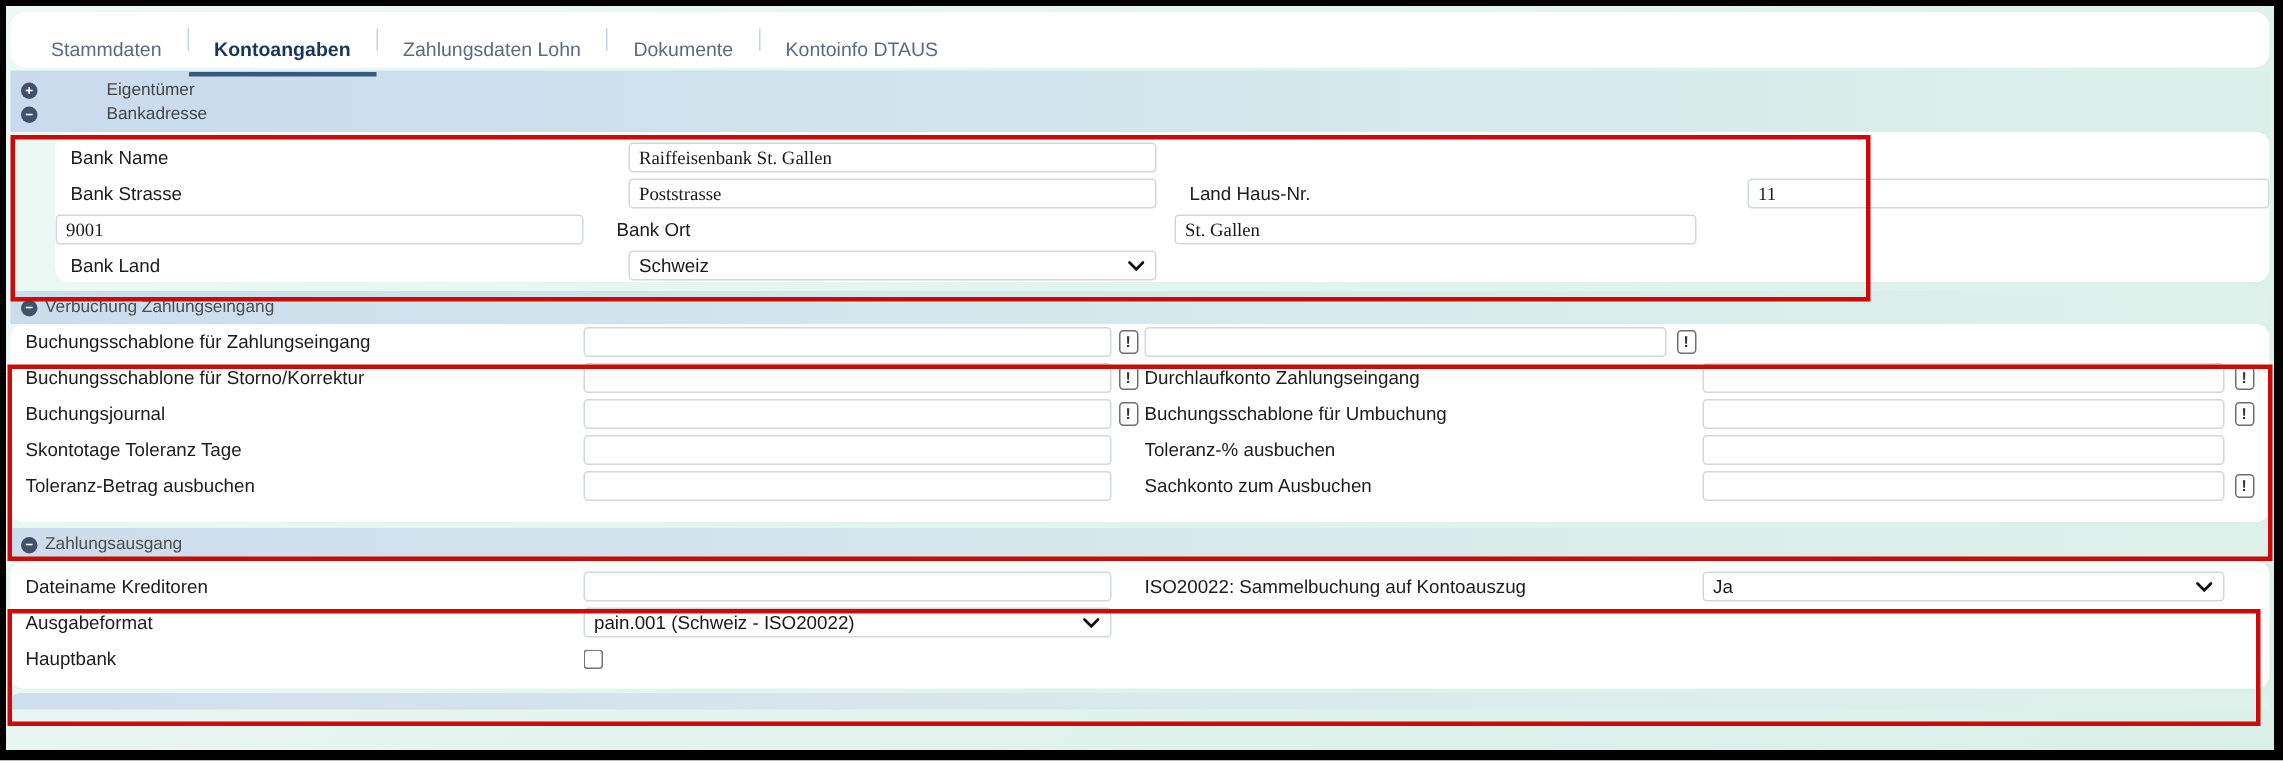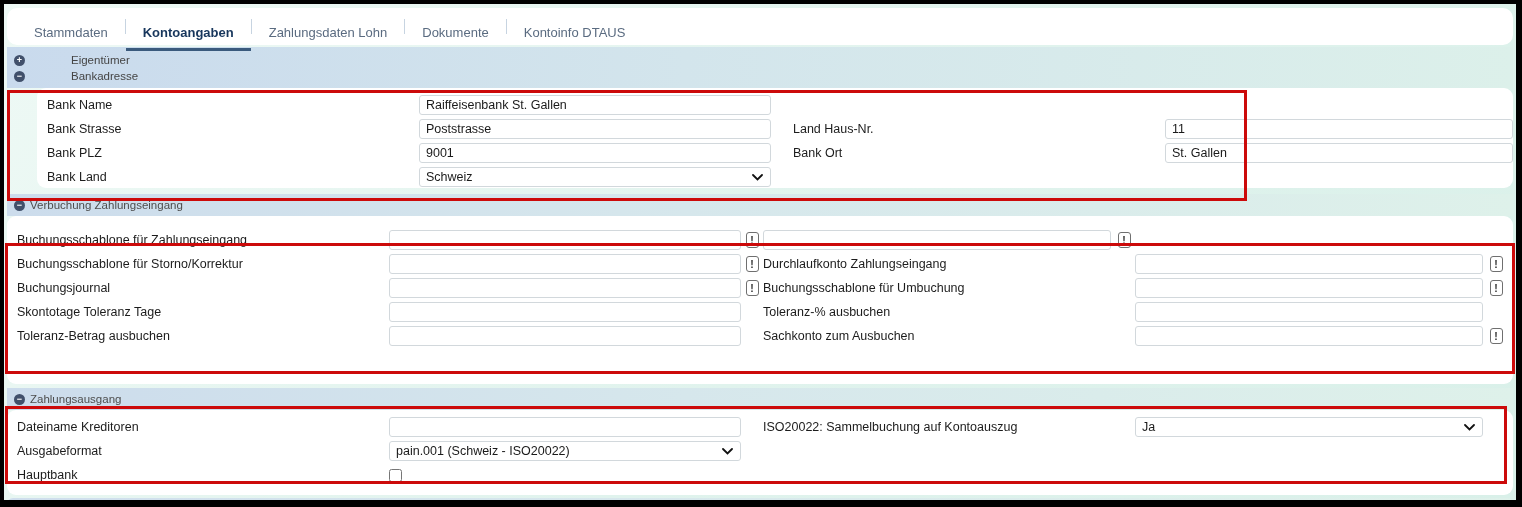--- a/index.html
+++ b/index.html
@@ -20,21 +20,21 @@
   .toggleband { margin:2px 3px 0 3px; height:41px; padding:5px 0 0 7px;
                 background:linear-gradient(to right,#c9daed 0%,#d3e5ec 45%,#dcf0ea 100%); }
   .togglerow { display:flex; align-items:center; gap:5px; height:16px; cursor:pointer; }
   .circ { width:11px; height:11px; border-radius:50%; background:#41506b; color:#fff; font-size:9px; font-weight:bold;
           display:flex; align-items:center; justify-content:center; line-height:1; flex:0 0 auto; }
   .togglelbl { font-size:11.5px; color:#454545;margin-left:41px; }
 
   
   .panel { margin:0 3px; background:#fff; border-radius:9px; overflow:hidden; }
   .panel1 { height:100px; padding-top:5px;margin-left:33px; }
-  .panel2 { height:168px; padding-top:12px; }
+  .panel2 { height:132px; padding-top:0; }
   .panel3 { height:85px; padding-top:5px; }
 
   
   .secband { margin:0 3px; height:22px; display:flex; align-items:center; gap:5px; padding-left:7px;
              background:linear-gradient(to right,#ccdcec 0%,#d6e7ec 45%,#def1ea 100%); }
   .sectitle { font-size:11.5px; color:#4d4d4d; }
   .band2 { margin-top:6px; }
   .band3 { margin-top:4px; }
 
   .bottomstrip { margin:3px 3px 0 3px; height:11px; border-radius:6px 6px 0 0;
@@ -43,21 +43,21 @@
   
   .frow { display:flex; align-items:center; height:24px; }
   .lblL { margin-left:10px; width:372px; font-size:12.5px; color:#1c1c1c; }
   .fldL { width:352px; display:flex; align-items:center; }
   .flagL { width:22px; display:flex; align-items:center; justify-content:center; }
   .lblR { width:372px; font-size:12.5px; color:#1c1c1c; }
   .fldR { width:348px; display:flex; align-items:flex-end; }
   .flagR { width:26px; display:flex; align-items:center; justify-content:center; }
 
   .txt { width:100%; height:20px; border:1px solid #d2d8dc; border-radius:3px; padding:0 6px;
-         font-family:Liberation Sans, sans-serif; font-size:12.5px; color:#1a1a1a; background:#fff; }
+         font-family:Liberation Serif, serif; font-size:12.5px; color:#1a1a1a; background:#fff; }
   .sel { width:100%; height:20px; border:1px solid #d2d8dc; border-radius:3px; padding:0 7px 0 6px;
          display:flex; align-items:center; justify-content:space-between; font-size:12.5px; color:#1a1a1a;
          background:#fff; cursor:pointer; }
   .flagbtn { width:13px; height:16px; border:1.5px solid #6f6f6f; border-radius:3px; background:#fff;
              display:flex; align-items:center; justify-content:center; font-size:10.5px; font-weight:bold;
              color:#333; cursor:pointer; }
   .chk { width:13px; height:13px; margin:0; cursor:pointer; }
 
   
   .redbox { position:absolute; border:3px solid #cc0a0a; pointer-events:none; z-index:5; }
@@ -106,21 +106,20 @@
       <span class="fldL">
             <input class="txt" type="text" value="Poststrasse" style="">
           </span>
       <span class="flagL"></span>
       <span class="lblR">Land Haus-Nr.</span>
       <span class="fldR">
             <input class="txt" type="text" value="11" style="">
           </span>
     </div>
     <div class="frow">
-      <span class="lblL">Bank PLZ</span>
       <span class="fldL">
             <input class="txt" type="text" value="9001" style="">
           </span>
       <span class="flagL"></span>
       <span class="lblR">Bank Ort</span>
       <span class="fldR">
             <input class="txt" type="text" value="St. Gallen" style="">
           </span>
     </div>
     <div class="frow">

